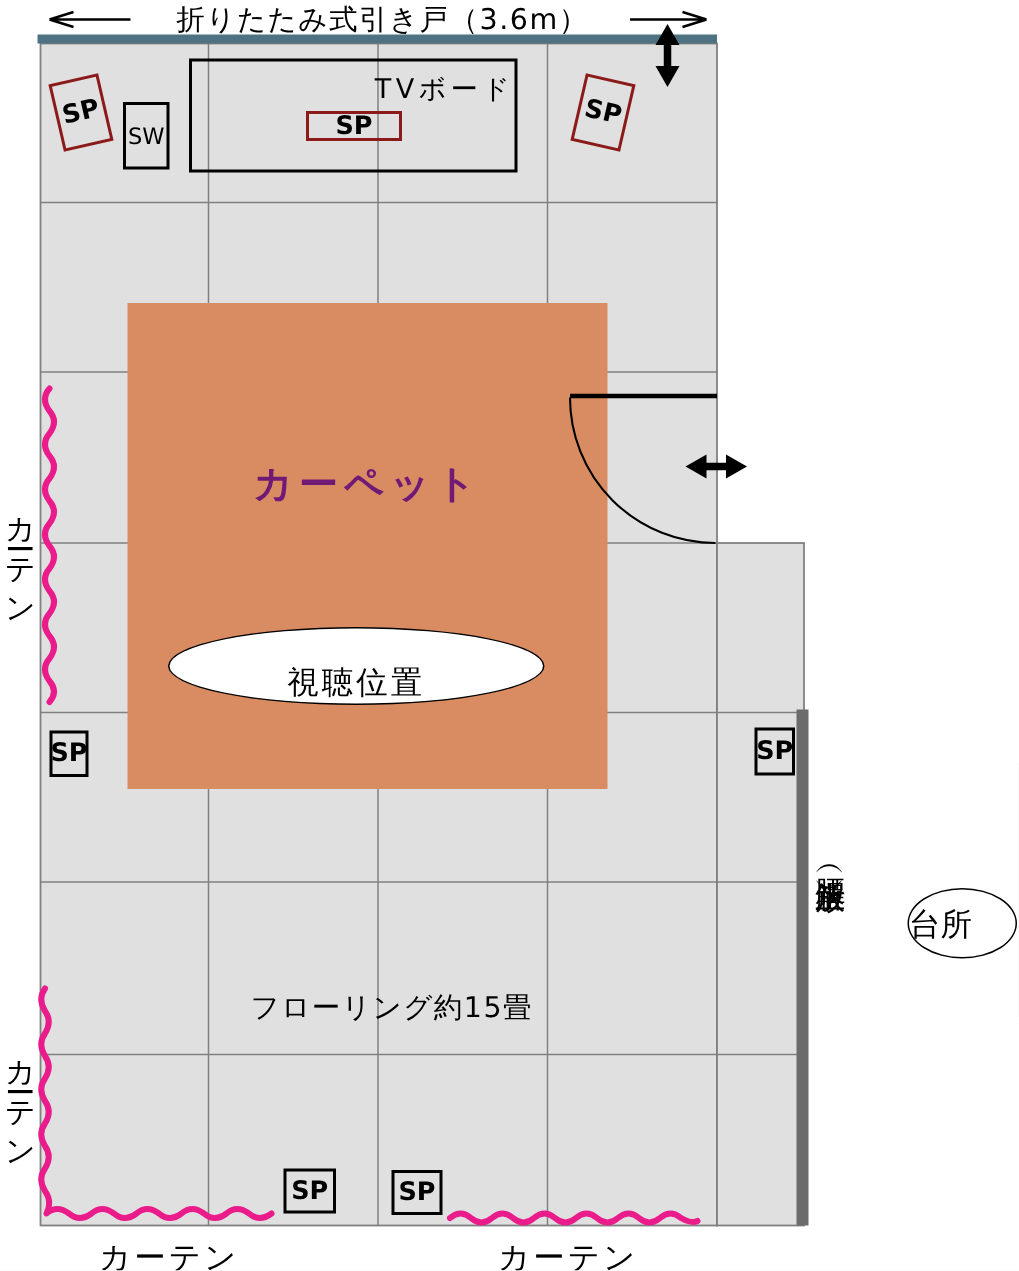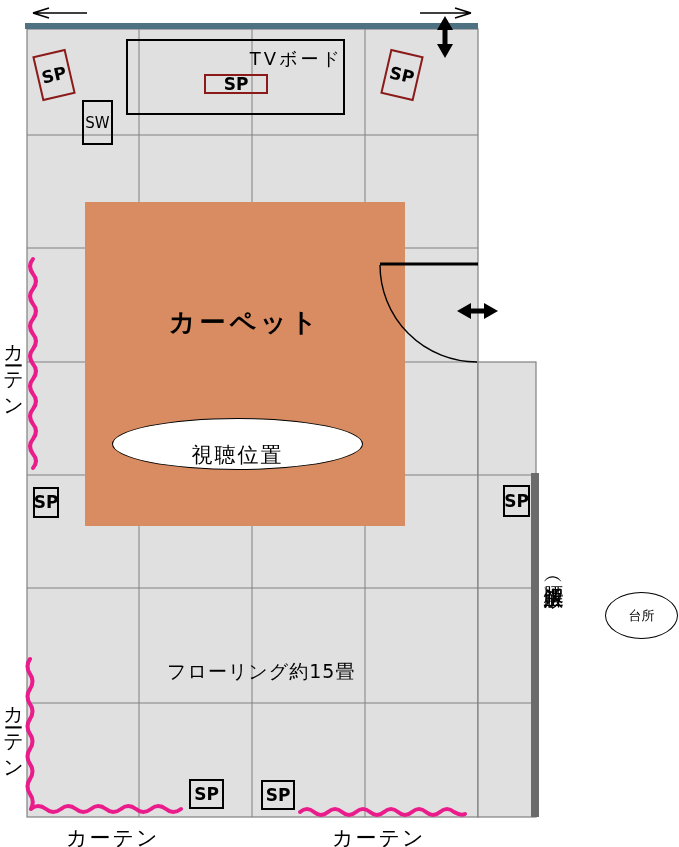--- a/index.html
+++ b/index.html
@@ -17,35 +17,35 @@
   .fathead{fill:#000;}
   .doorleaf{stroke:#000;stroke-width:3;}
   .doorarc{stroke:#000;stroke-width:1.4;fill:none;}
 
   .boxed{border:2px solid #000;background:transparent;display:flex;align-items:center;justify-content:center;box-sizing:border-box;}
   .redbox{border-color:var(--speaker-red,#8B1A1A);}
   .splabel{font-weight:bold;font-size:17px;line-height:1;}
 
   #carpet{left:85px;top:202px;width:320px;height:324px;background:var(--carpet,#D98C62);
           display:flex;justify-content:center;align-items:flex-start;}
-  #carpet .cap{margin-top:103px;color:#000000;font-weight:bold;font-size:26px;letter-spacing:4px;}
+  #carpet .cap{margin-top:103px;color:#701a75;font-weight:bold;font-size:26px;letter-spacing:4px;}
 
   #viewpos{left:112px;top:418px;width:251px;height:52px;background:#fff;border:1.5px solid #000;
            border-radius:50%;display:flex;align-items:flex-end;justify-content:center;
            font-size:21px;letter-spacing:2px;box-sizing:border-box;}
   #kitchen{left:605px;top:592px;width:73px;height:47px;background:#fff;border:1.2px solid #000;
-           border-radius:50%;display:flex;align-items:center;justify-content:center;font-size:13px;box-sizing:border-box;}
+           border-radius:50%;display:flex;align-items:center;justify-content:flex-start;font-size:21px;box-sizing:border-box;}
 
   #tvboard{left:126px;top:39px;width:219px;height:76px;border:2px solid #000;box-sizing:border-box;}
   #tvboard .tvcap{position:absolute;left:0;top:6px;width:100%;text-align:right;font-size:18px;letter-spacing:3px;}
   #centersp{position:absolute;left:76px;top:33px;width:64px;height:20px;}
 
   #spfl{left:37px;top:52px;width:34px;height:46px;transform:rotate(-13deg);}
   #spfr{left:385px;top:52px;width:34px;height:46px;transform:rotate(13deg);}
-  #swbox{left:82px;top:68px;width:31px;height:45px;font-size:15px;margin-top:32px;}
+  #swbox{left:82px;top:68px;width:31px;height:45px;font-size:15px;}
   #spml{left:33px;top:487px;width:26px;height:31px;}
   #spmr{left:503px;top:485px;width:27px;height:32px;}
   #sprl{left:189px;top:779px;width:35px;height:30px;}
   #sprr{left:261px;top:780px;width:34px;height:30px;}
 
   .lbl{position:absolute;white-space:nowrap;}
   #title{left:110px;top:0px;width:290px;text-align:center;font-size:19px;letter-spacing:1px;}
   #flooring{left:167px;top:659px;font-size:19px;letter-spacing:1px;}
   .vtext{writing-mode:vertical-rl;text-orientation:mixed;}
   #curtL1{left:1px;top:330px;font-size:20px;letter-spacing:3px;}
@@ -123,20 +123,21 @@
       <polygon class="fathead" points="457,311 471,303 471,319"></polygon>
       <polygon class="fathead" points="498,311 484,303 484,319"></polygon>
     </g>
     <line class="doorleaf" x1="380" y1="264" x2="478" y2="264"></line>
     <path class="doorarc" d="M380 265 A97 97 0 0 0 477 362"></path>
     <path class="curtain" d="M33 259 q-6 7 0 15 q6 7 0 15 q-6 7 0 15 q6 7 0 15 q-6 7 0 15 q6 7 0 15 q-6 7 0 15 q6 7 0 15 q-6 7 0 15 q6 7 0 15 q-6 7 0 15 q6 7 0 15 q-6 7 0 15 q6 7 0 14"></path>
     <path class="curtain" d="M30 659 q-5 7 0 15 q5 7 0 15 q-5 7 0 15 q5 7 0 15 q-5 7 0 15 q5 7 0 15 q-5 7 0 15 q5 7 0 15 q-5 7 0 15 q5 7 1 15 q7 -6 15 0 q7 6 15 0 q7 -6 15 0 q7 6 15 0 q7 -6 15 0 q7 6 15 0 q7 -6 15 0 q7 6 15 0 q7 -6 15 0 q7 6 15 0"></path>
     <path class="curtain" d="M300 812 q7 -6 14 0 q7 6 14 0 q7 -6 14 0 q7 6 14 0 q7 -6 14 0 q7 6 14 0 q7 -6 14 0 q7 6 14 0 q7 -6 14 0 q7 6 14 0 q7 -6 14 0 q7 4 11 2"></path>
   </svg>
 
+  <div id="title" class="lbl">折りたたみ式引き戸（3.6m）</div>
   <div id="flooring" class="lbl">フローリング約15畳</div>
   <div id="curtL1" class="lbl vtext">カーテン</div>
   <div id="curtL2" class="lbl vtext">カーテン</div>
   <div id="curtB1" class="lbl">カーテン</div>
   <div id="curtB2" class="lbl">カーテン</div>
   <div id="waistopen" class="lbl vtext">（腰上解放）</div>
 
   <div id="kitchen" class="abs">
     <span>台所</span>
   </div>

